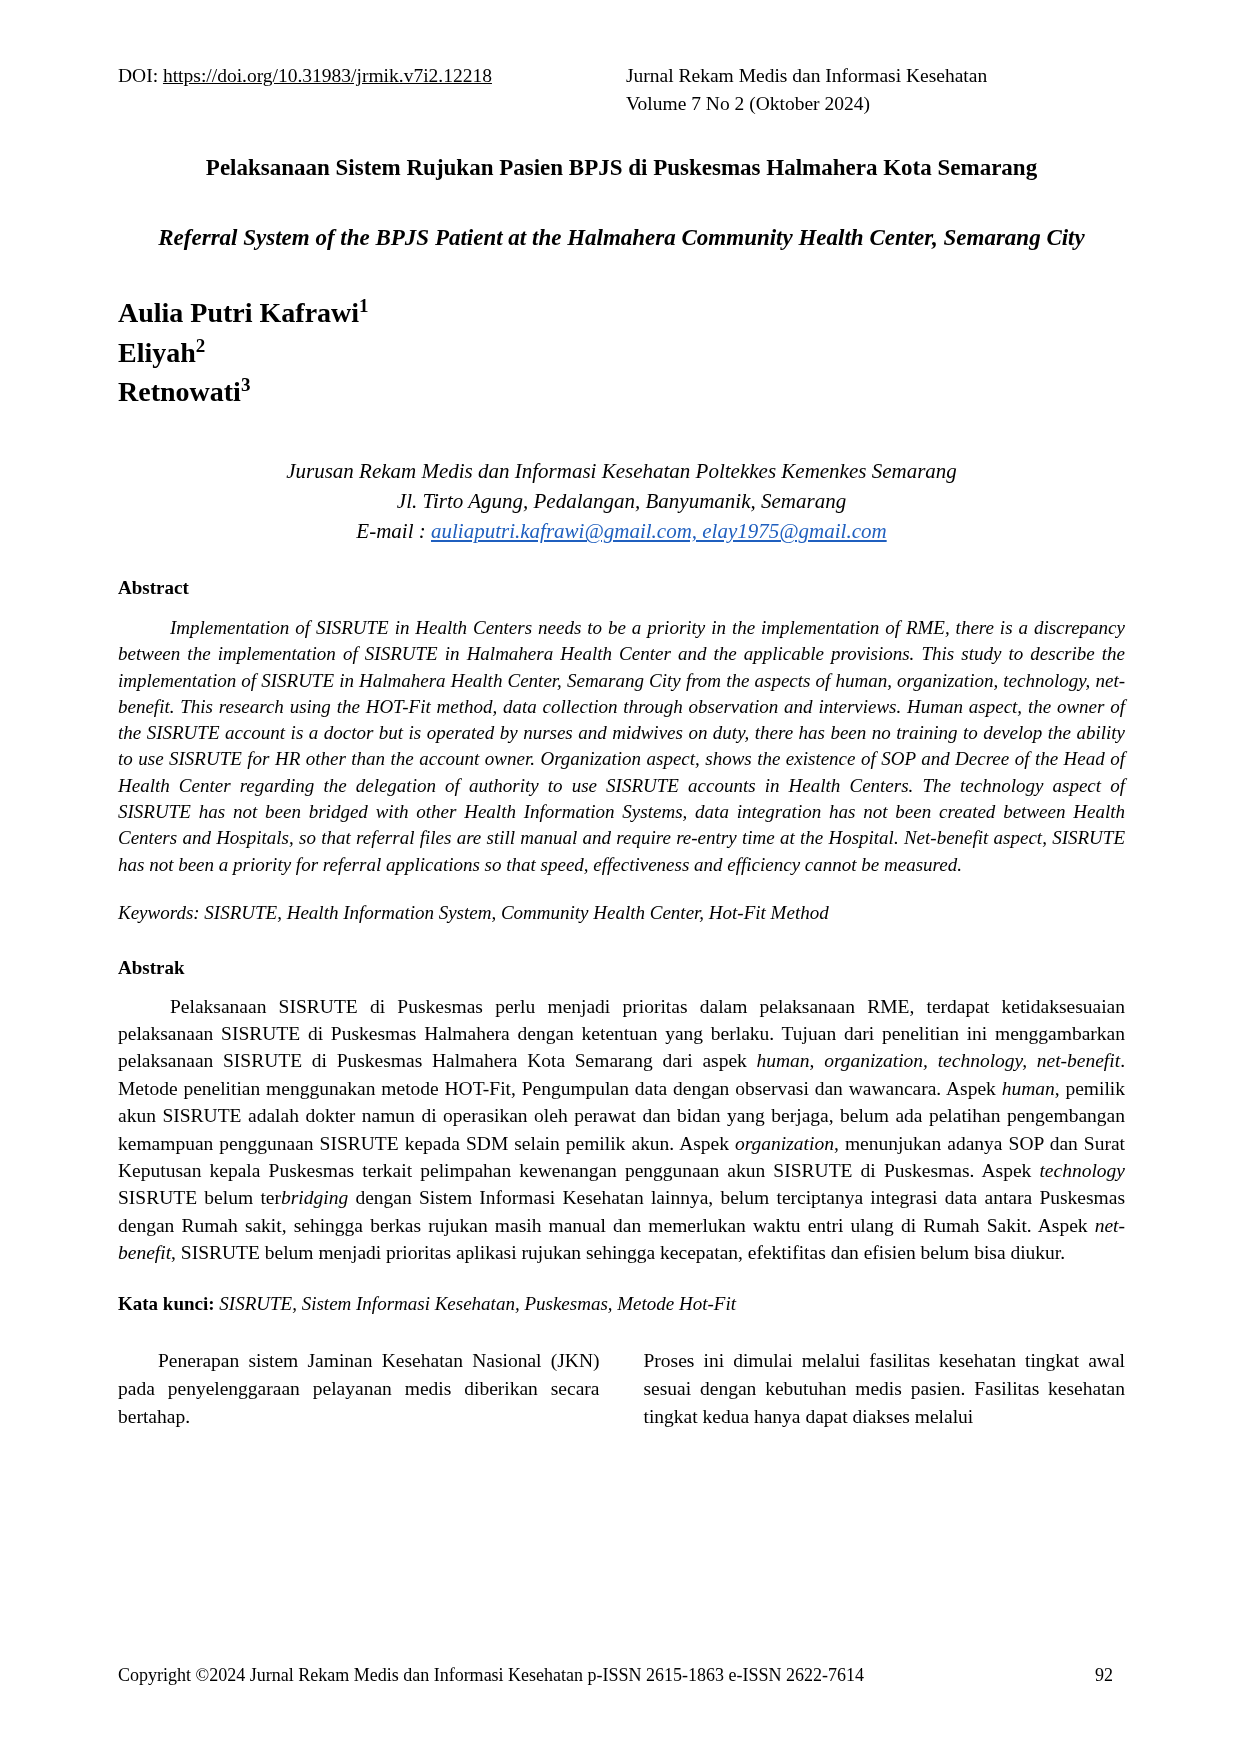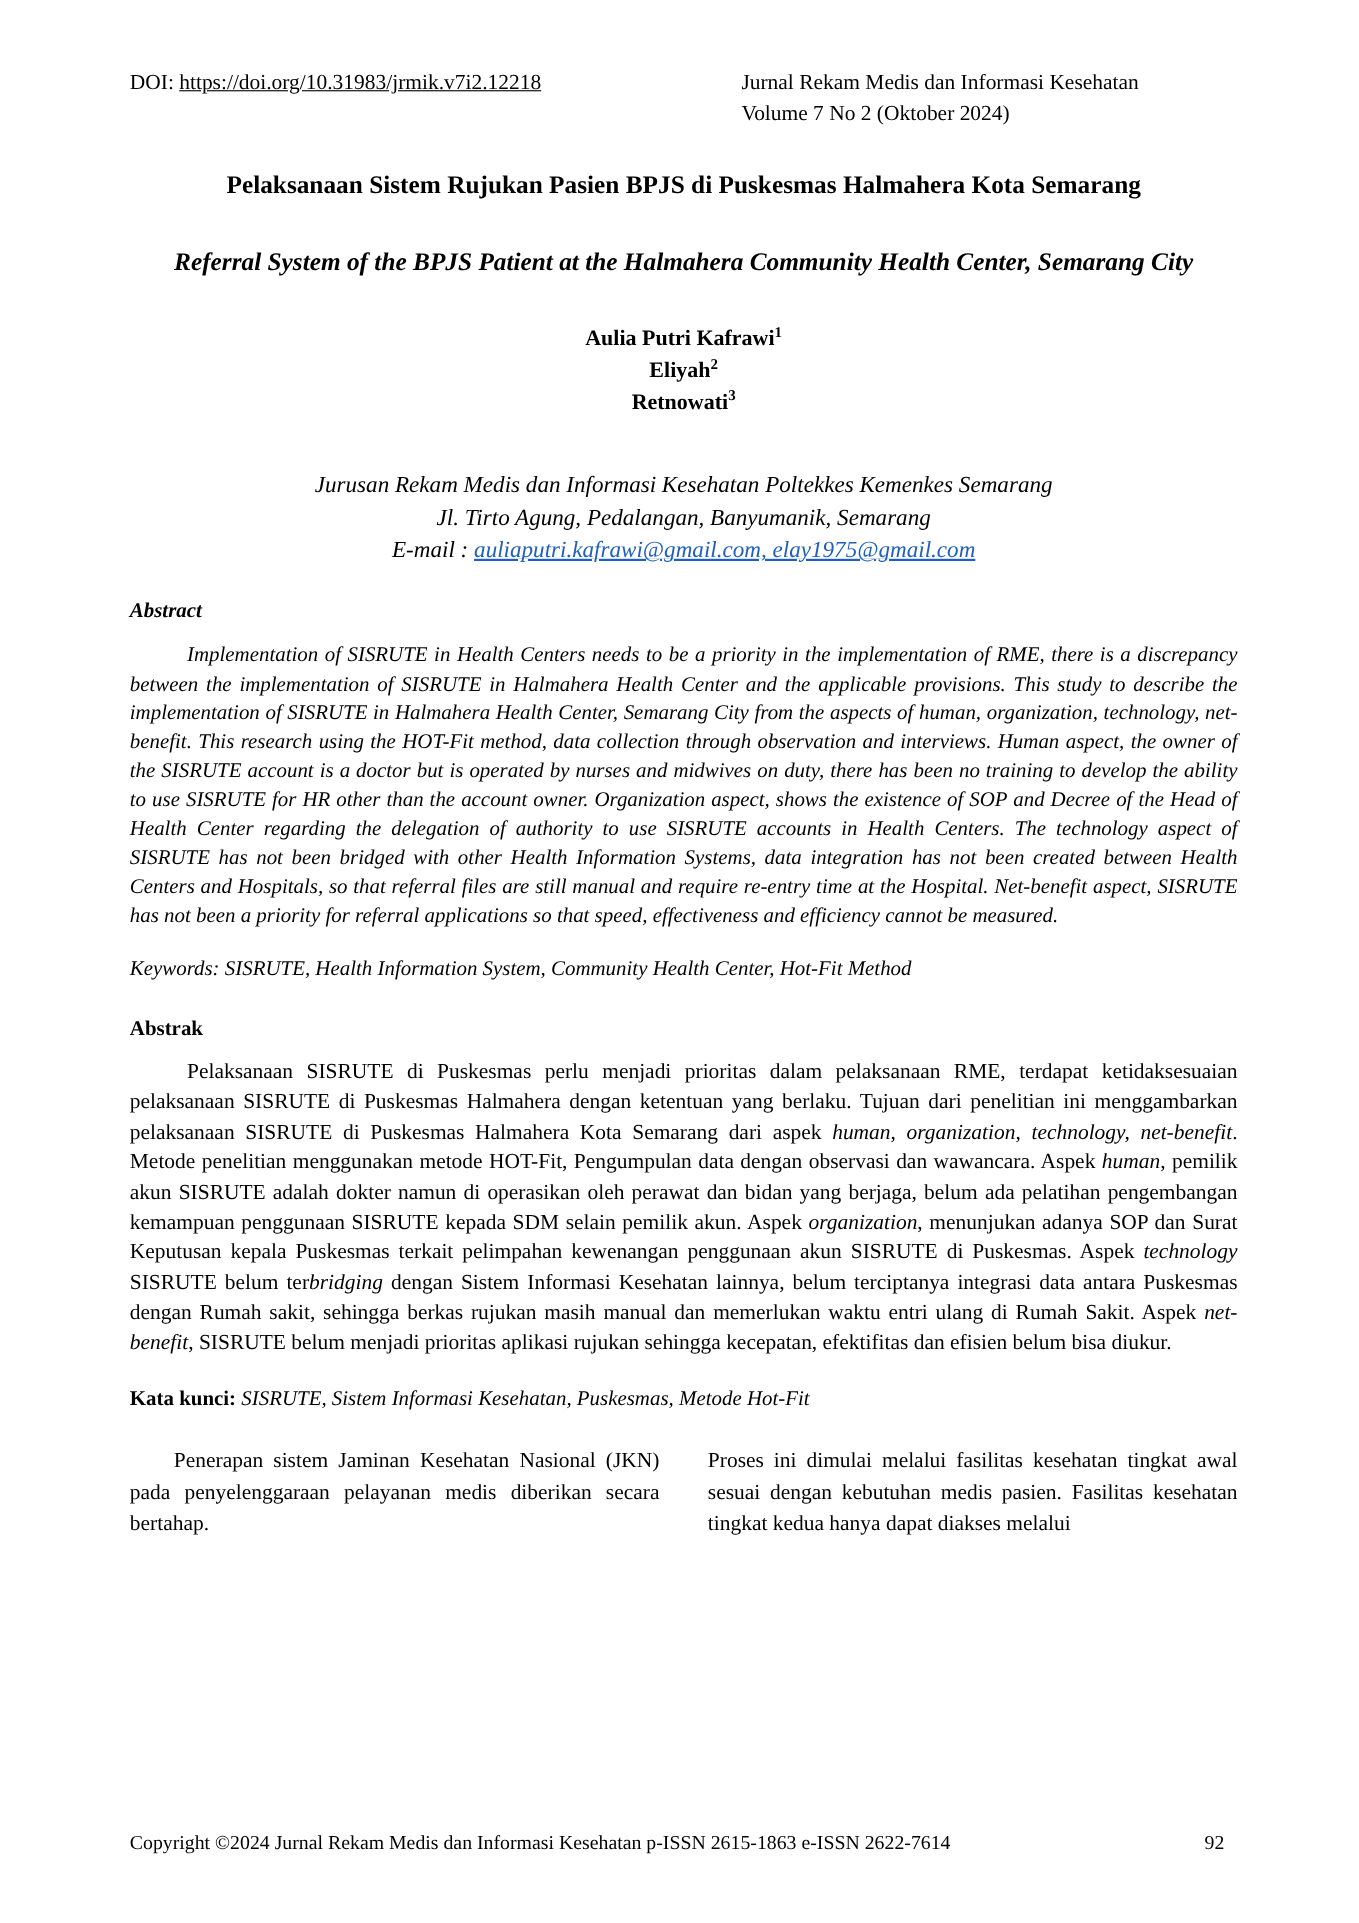--- a/index.html
+++ b/index.html
@@ -26,21 +26,20 @@
   }
 
   
   .header {
     display: flex;
     align-items: flex-start;
     justify-content: space-between;
     font-size: 19.5px;
     line-height: 1.45;
     margin-bottom: 34px;
-    gap: 48px;
   }
   .header-doi {
     width: 500px;
     flex: 0 0 500px;
     white-space: nowrap;
   }
   .header-doi .doi-link {
     text-decoration: underline;
     color: #000;
   }
@@ -58,23 +57,23 @@
     font-size: 23px;
     line-height: 1.32;
     text-align: center;
     padding: 0 32px;
   }
   .title-en { margin-top: 40px; font-style: italic; }
 
   
   .authors {
     margin-top: 40px;
-    text-align: center;
-    font-weight: bold;
-    font-size: 20px;
+    text-align: left;
+    font-weight: bold;
+    font-size: 28px;
     line-height: 1.36;
   }
   .authors sup { font-size: 0.68em; vertical-align: super; font-weight: bold; }
 
   
   .affiliation {
     margin-top: 46px;
     text-align: center;
     font-style: italic;
     font-size: 21px;
@@ -86,21 +85,21 @@
     font-style: italic;
   }
 
   
   .sec-head {
     font-weight: bold;
     font-size: 19px;
     margin-top: 30px;
     margin-bottom: 4px;
   }
-  .sec-head.italic { font-style: italic; }
+  .sec-head.italic { }
 
   .abstract-body {
     font-style: italic;
     font-size: 19px;
     line-height: 1.385;
     text-align: justify;
     text-indent: 52px;
     margin-top: 16px;
     hyphens: none;
   }

